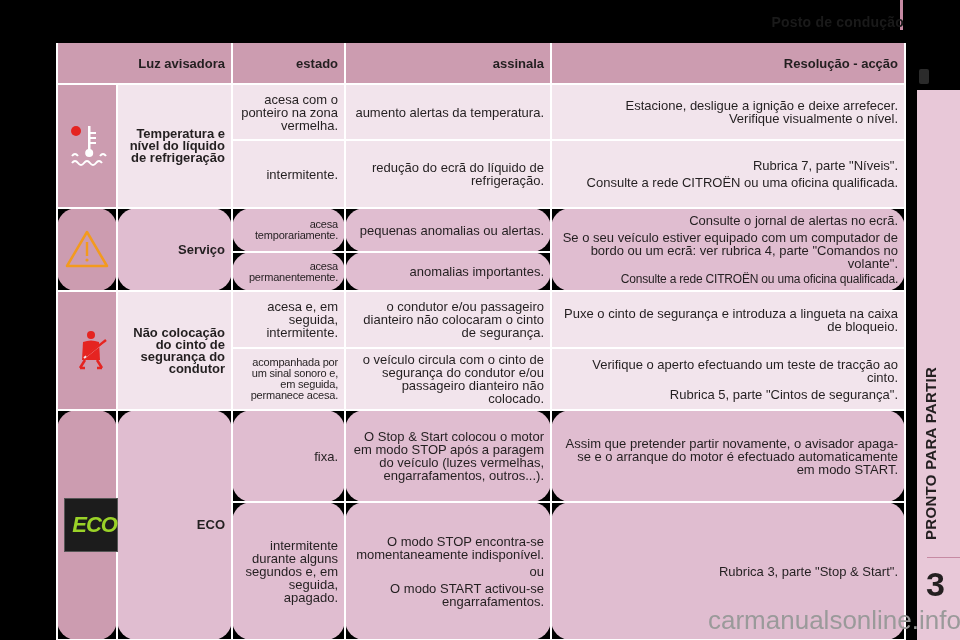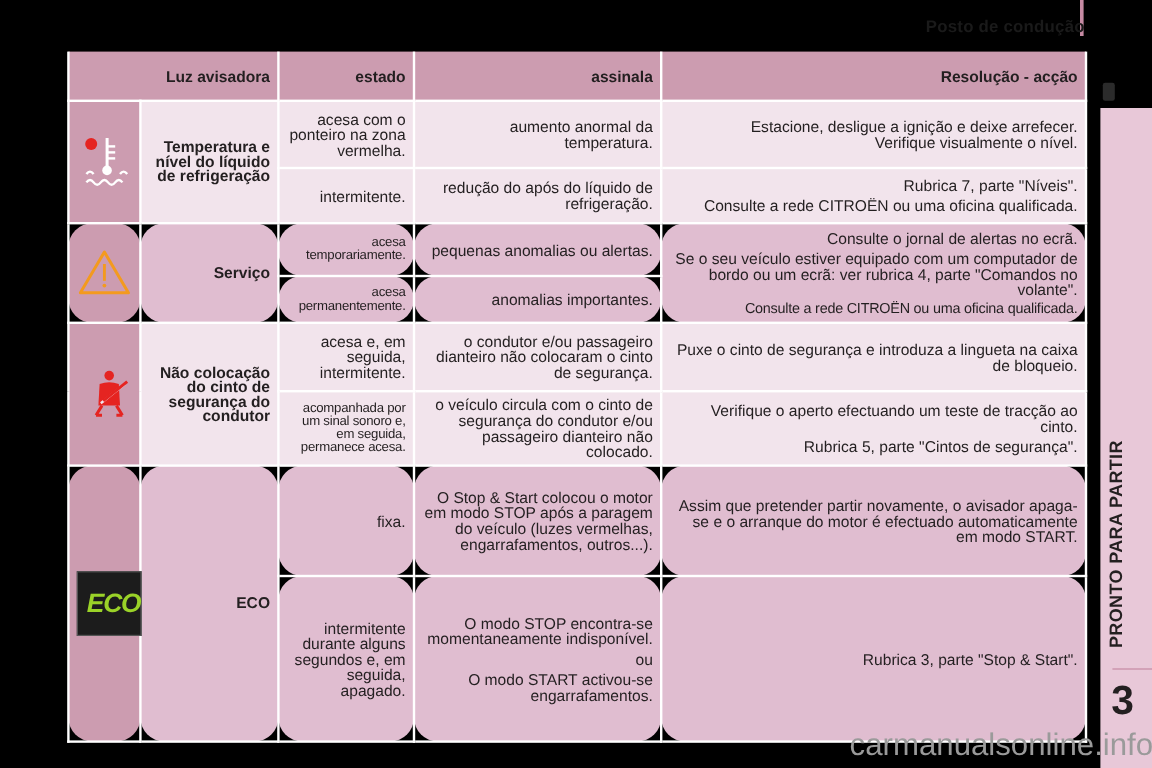--- a/index.html
+++ b/index.html
@@ -77,29 +77,29 @@
           <rect x="20" y="9" width="6" height="2" fill="#fff"></rect>
             <rect x="20" y="14" width="6" height="2" fill="#fff"></rect>
             <rect x="20" y="19" width="6" height="2" fill="#fff"></rect>
           <circle cx="19.2" cy="30" r="4" fill="#fff"></circle>
           <path d="M2 33 q3 -4 6 0 M30 33 q3 -4 6 0" stroke="#fff" stroke-width="2" fill="none"></path>
           <path d="M2 40 q3 -4 6 0 q3 4 6 0 q3 -4 6 0 q3 4 6 0 q3 -4 6 0" stroke="#fff" stroke-width="2" fill="none"></path>
         </svg>
       </td>
       <td rowspan="2" class="name">Temperatura e nível do líquido de refrigeração</td>
       <td>acesa com o ponteiro na zona vermelha.</td>
-      <td>aumento anormal da temperatura.</td>
+      <td>aumento alertas da temperatura.</td>
       <td>
         <span>Estacione, desligue a ignição e deixe arrefecer.</span><br>
         <span>Verifique visualmente o nível.</span>
       </td>
     </tr>
-    <tr class="light" style="height:46px">
+    <tr class="light" style="height:68px">
       <td>intermitente.</td>
-      <td>redução do após do líquido de refrigeração.</td>
+      <td>redução do ecrã do líquido de refrigeração.</td>
       <td>
         <p>Rubrica 7, parte "Níveis".</p>
         <p>Consulte a rede CITROËN ou uma oficina qualificada.</p>
       </td>
     </tr>
 
     <tr class="mid" style="height:44px">
       <td rowspan="2" class="icon-cell">
         <svg width="46" height="40" viewBox="0 0 46 40">
           <path d="M23 3 L43 37 L3 37 Z" fill="none" stroke="#f39a1e" stroke-width="2.5" stroke-linejoin="round"></path>

